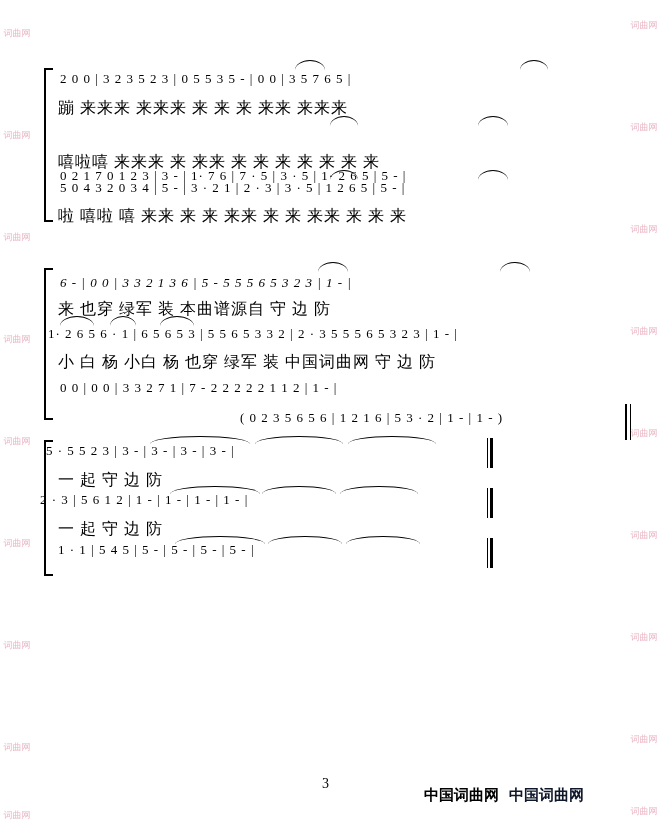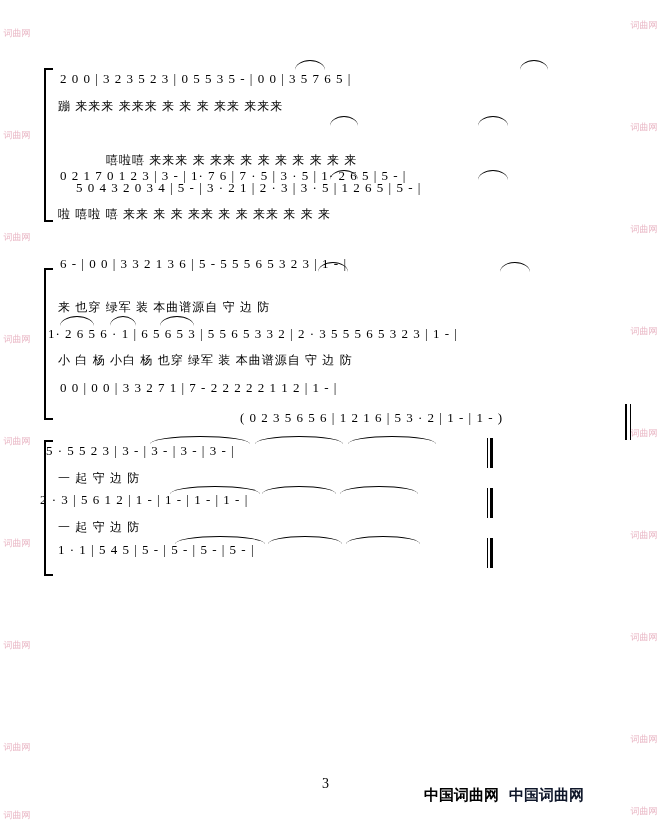--- a/index.html
+++ b/index.html
@@ -47,22 +47,22 @@
     position:absolute;
     white-space:nowrap;
     font-family:"Liberation Serif", serif;
   }
   .notes{
     font-size:13px;
     letter-spacing:0px;
     color:#000;
   }
   .lyr{
-    font-family:Liberation Sans, sans-serif;
-    font-size:12px;
+    font-family:Liberation Serif, serif;
+    font-size:16px;
     color:#000;
     white-space:nowrap;
   }
   .slur{
     position:absolute;
     border-top:1.2px solid #000;
     border-radius:50%/100% 100% 0 0;
     height:9px;
   }
   .tie{
@@ -118,40 +118,40 @@
 
   <div>
     <div class="brace" style="left:44px;top:68px;height:150px;"></div>
 
     <div class="row notes" style="left:60px;top:71px;letter-spacing:1px;">2 0      0      | 3 2 3   5 2 3 |  0 5   5 3   5  -  | 0        0    | 3 5   7 6 5 |</div>
     <div class="row lyr" style="left:58px;top:98px;letter-spacing:1px;">蹦              来来来  来来来    来  来 来                              来来  来来来</div>
     <div class="slur" style="left:295px;top:60px;width:30px;"></div>
     <div class="slur" style="left:520px;top:60px;width:28px;"></div>
 
     <div class="row notes" style="left:60px;top:142px;letter-spacing:1px;margin-top:26px;">0 2 1 7  0 1 2 3 |  3   -  | 1·  7 6 | 7 · 5 | 3 · 5 | 1· 2 6 5 |  5   -  |</div>
-    <div class="row lyr" style="left:58px;top:152px;letter-spacing:1px;margin-left:48px;">嘻啦嘻   来来来        来   来来  来  来  来  来  来  来   来</div>
+    <div class="row lyr" style="left:58px;top:152px;letter-spacing:1px;">嘻啦嘻   来来来        来   来来  来  来  来  来  来  来   来</div>
     <div class="slur" style="left:330px;top:116px;width:28px;"></div>
     <div class="slur" style="left:478px;top:116px;width:30px;"></div>
 
-    <div class="row notes" style="left:76px;top:180px;letter-spacing:1px;">5 0 4 3  2 0 3 4 |  5   -  | 3 · 2 1 | 2 · 3 | 3 · 5 | 1 2 6 5 |  5   -  |</div>
+    <div class="row notes" style="left:60px;top:180px;letter-spacing:1px;">5 0 4 3  2 0 3 4 |  5   -  | 3 · 2 1 | 2 · 3 | 3 · 5 | 1 2 6 5 |  5   -  |</div>
     <div class="row lyr" style="left:58px;top:206px;letter-spacing:1px;">啦 嘻啦 嘻 来来  来      来   来来  来 来  来来  来  来   来</div>
     <div class="slur" style="left:330px;top:170px;width:28px;"></div>
     <div class="slur" style="left:478px;top:170px;width:30px;"></div>
   </div>
 
   <div>
     <div class="brace" style="left:44px;top:268px;height:148px;"></div>
 
-    <div class="row notes" style="left:60px;top:256px;letter-spacing:1px;">6   -  | 0      0  | 3 3 2   1 3 6 |  5  -   5 5 5 6   5 3 2 3 | 1  -  |</div>
+    <div class="row notes" style="left:60px;top:275px;letter-spacing:1px;font-style:italic;">6   -  | 0      0  | 3 3 2   1 3 6 |  5  -   5 5 5 6   5 3 2 3 | 1  -  |</div>
     <div class="row lyr" style="left:58px;top:299px;letter-spacing:1px;">来                    也穿    绿军   装      本曲谱源自   守 边   防</div>
     <div class="slur" style="left:318px;top:262px;width:30px;"></div>
     <div class="slur" style="left:500px;top:262px;width:30px;"></div>
 
     <div class="row notes" style="left:48px;top:326px;letter-spacing:1px;">1· 2 6 5  6 · 1 | 6 5 6   5 3 | 5 5 6   5 3 3 2 | 2 · 3   5 5 5 6   5 3 2 3 | 1  -  |</div>
-    <div class="row lyr" style="left:58px;top:352px;letter-spacing:1px;">小 白 杨    小白  杨 也穿  绿军  装   本曲谱源自  守 边   防</div>
+    <div class="row lyr" style="left:58px;top:352px;letter-spacing:1px;">小 白 杨    小白  杨 也穿  绿军  装   中国词曲网  守 边   防</div>
     <div class="slur" style="left:60px;top:316px;width:34px;"></div>
     <div class="slur" style="left:110px;top:316px;width:26px;"></div>
     <div class="slur" style="left:160px;top:316px;width:34px;"></div>
 
     <div class="row notes" style="left:60px;top:380px;letter-spacing:1px;">0      0  | 0      0  | 3 3 2   7 1 |  7  -   2 2 2 2   2 1 1 2 | 1  -  |</div>
   </div>
 
   <div>
     <div class="row notes" style="left:240px;top:410px;letter-spacing:1px;">( 0 2 3   5 6 5 6 | 1 2 1 6 | 5   3 · 2 | 1  -  | 1  -  )</div>
     <div class="dbl" style="left:625px;top:404px;height:36px;">

